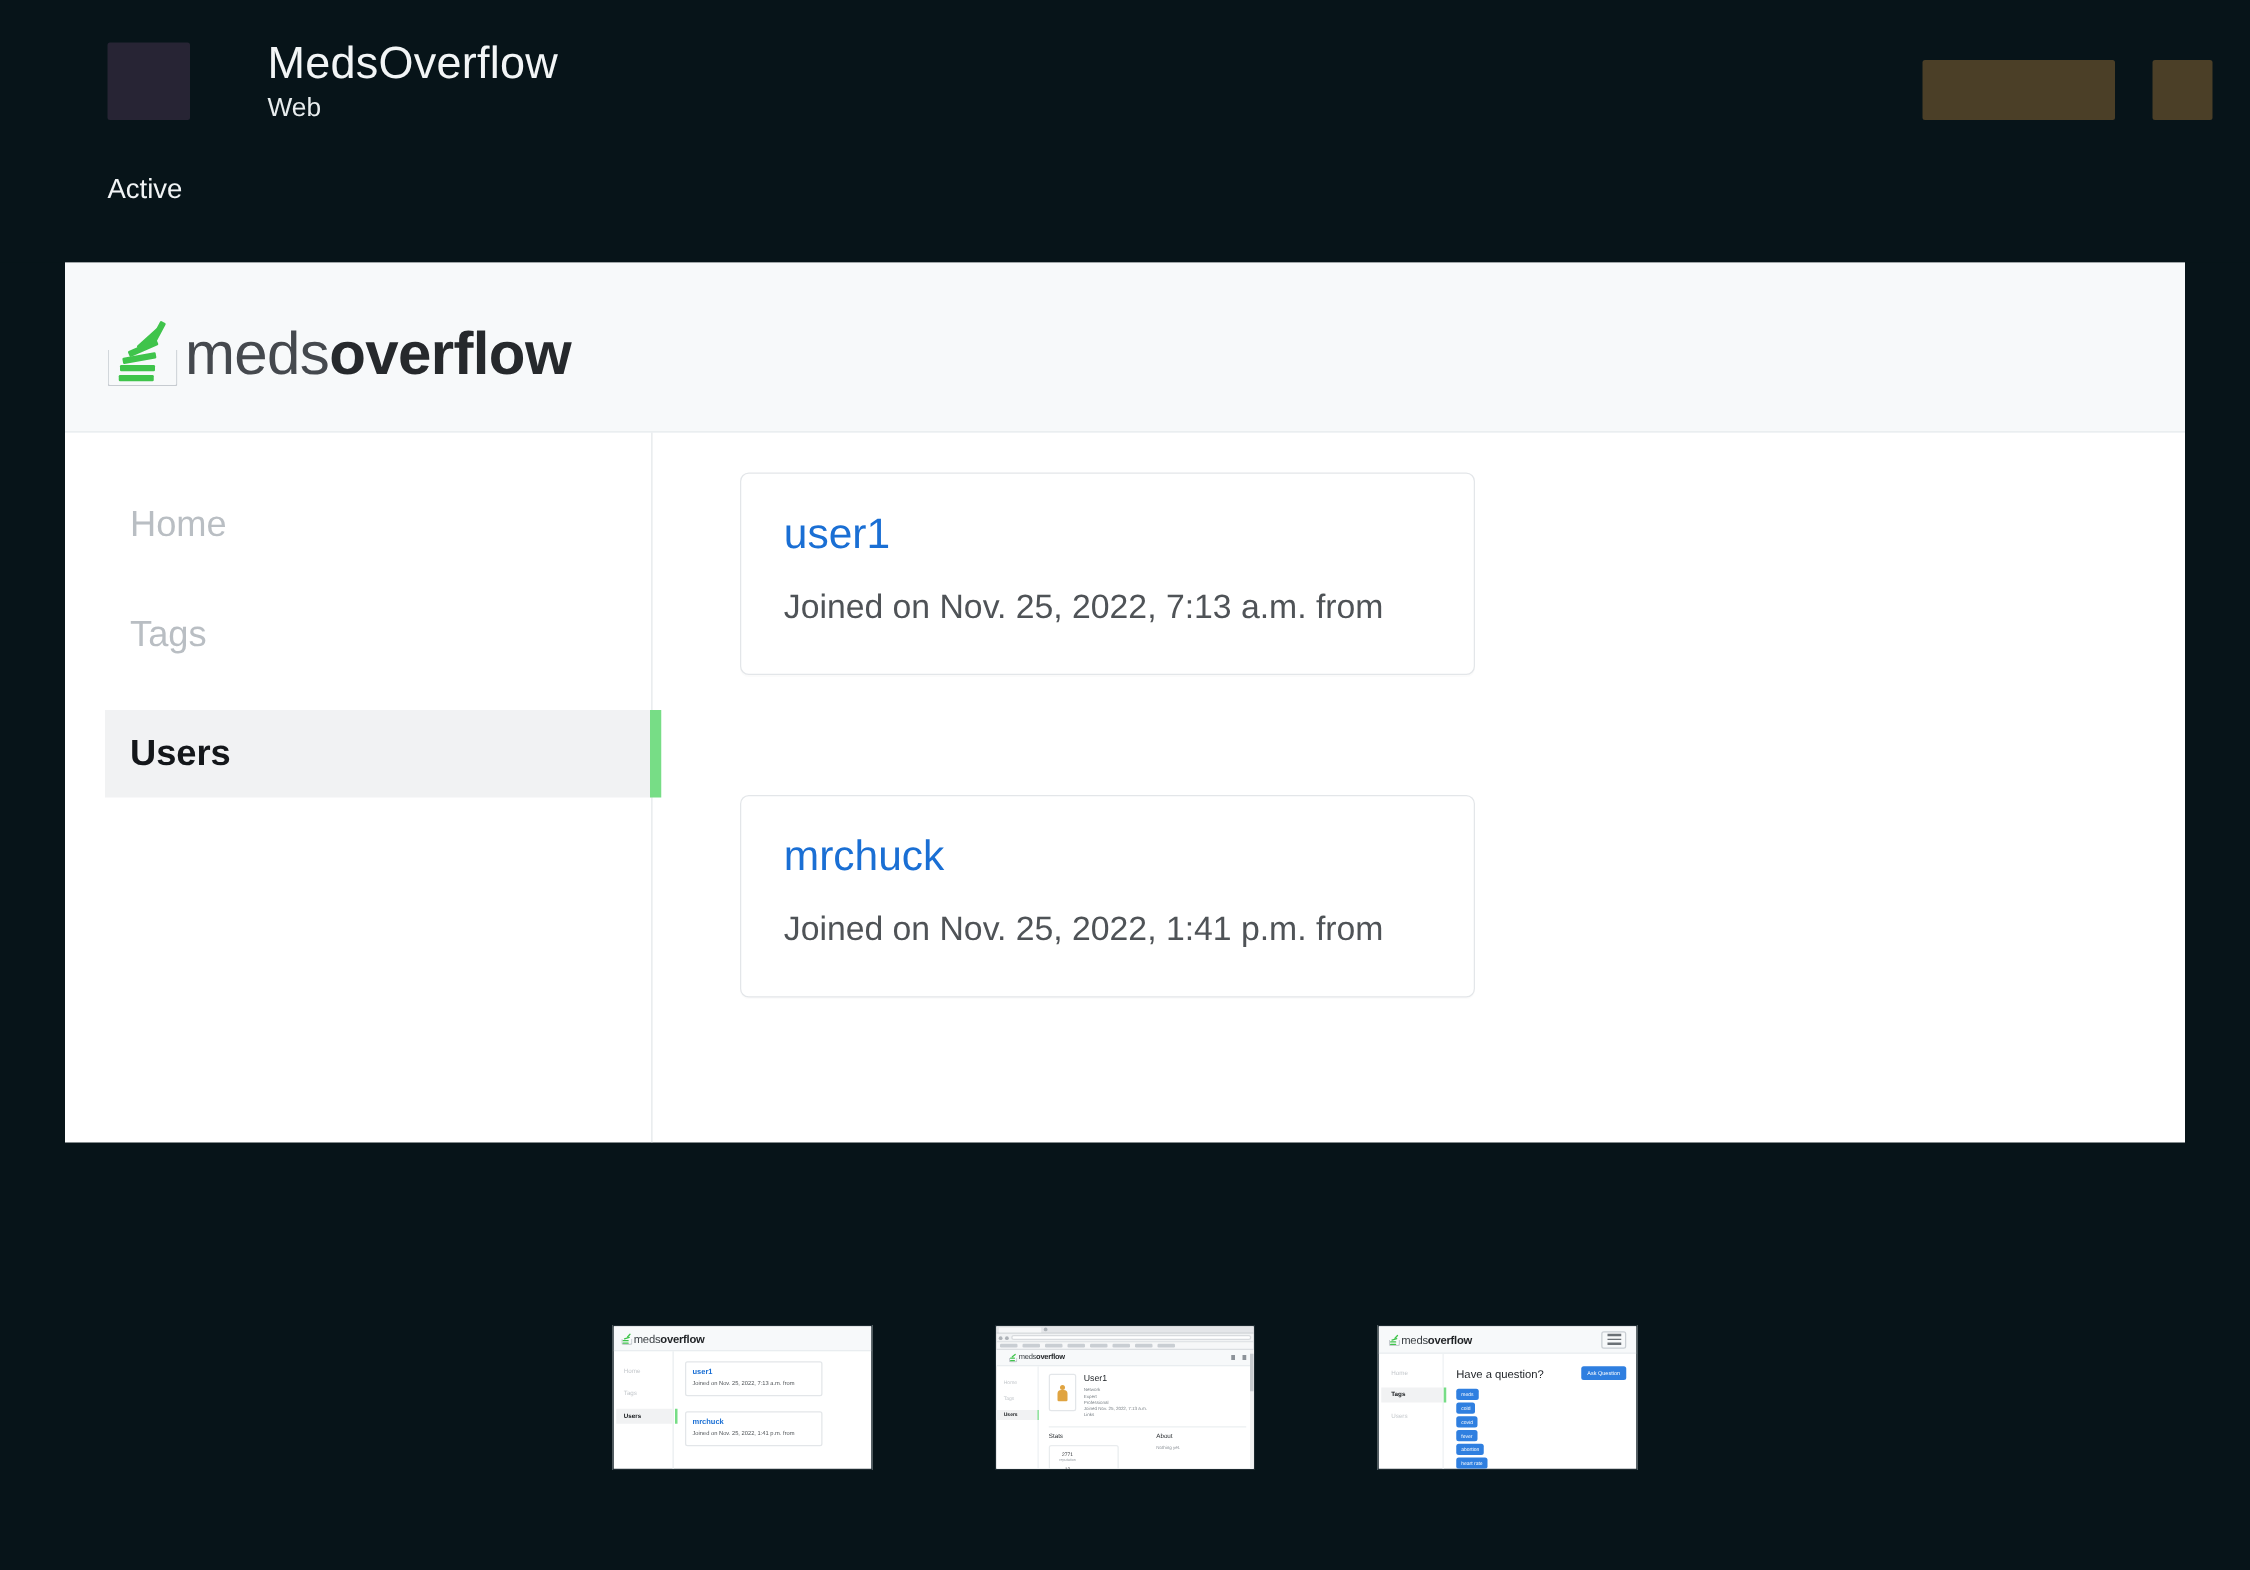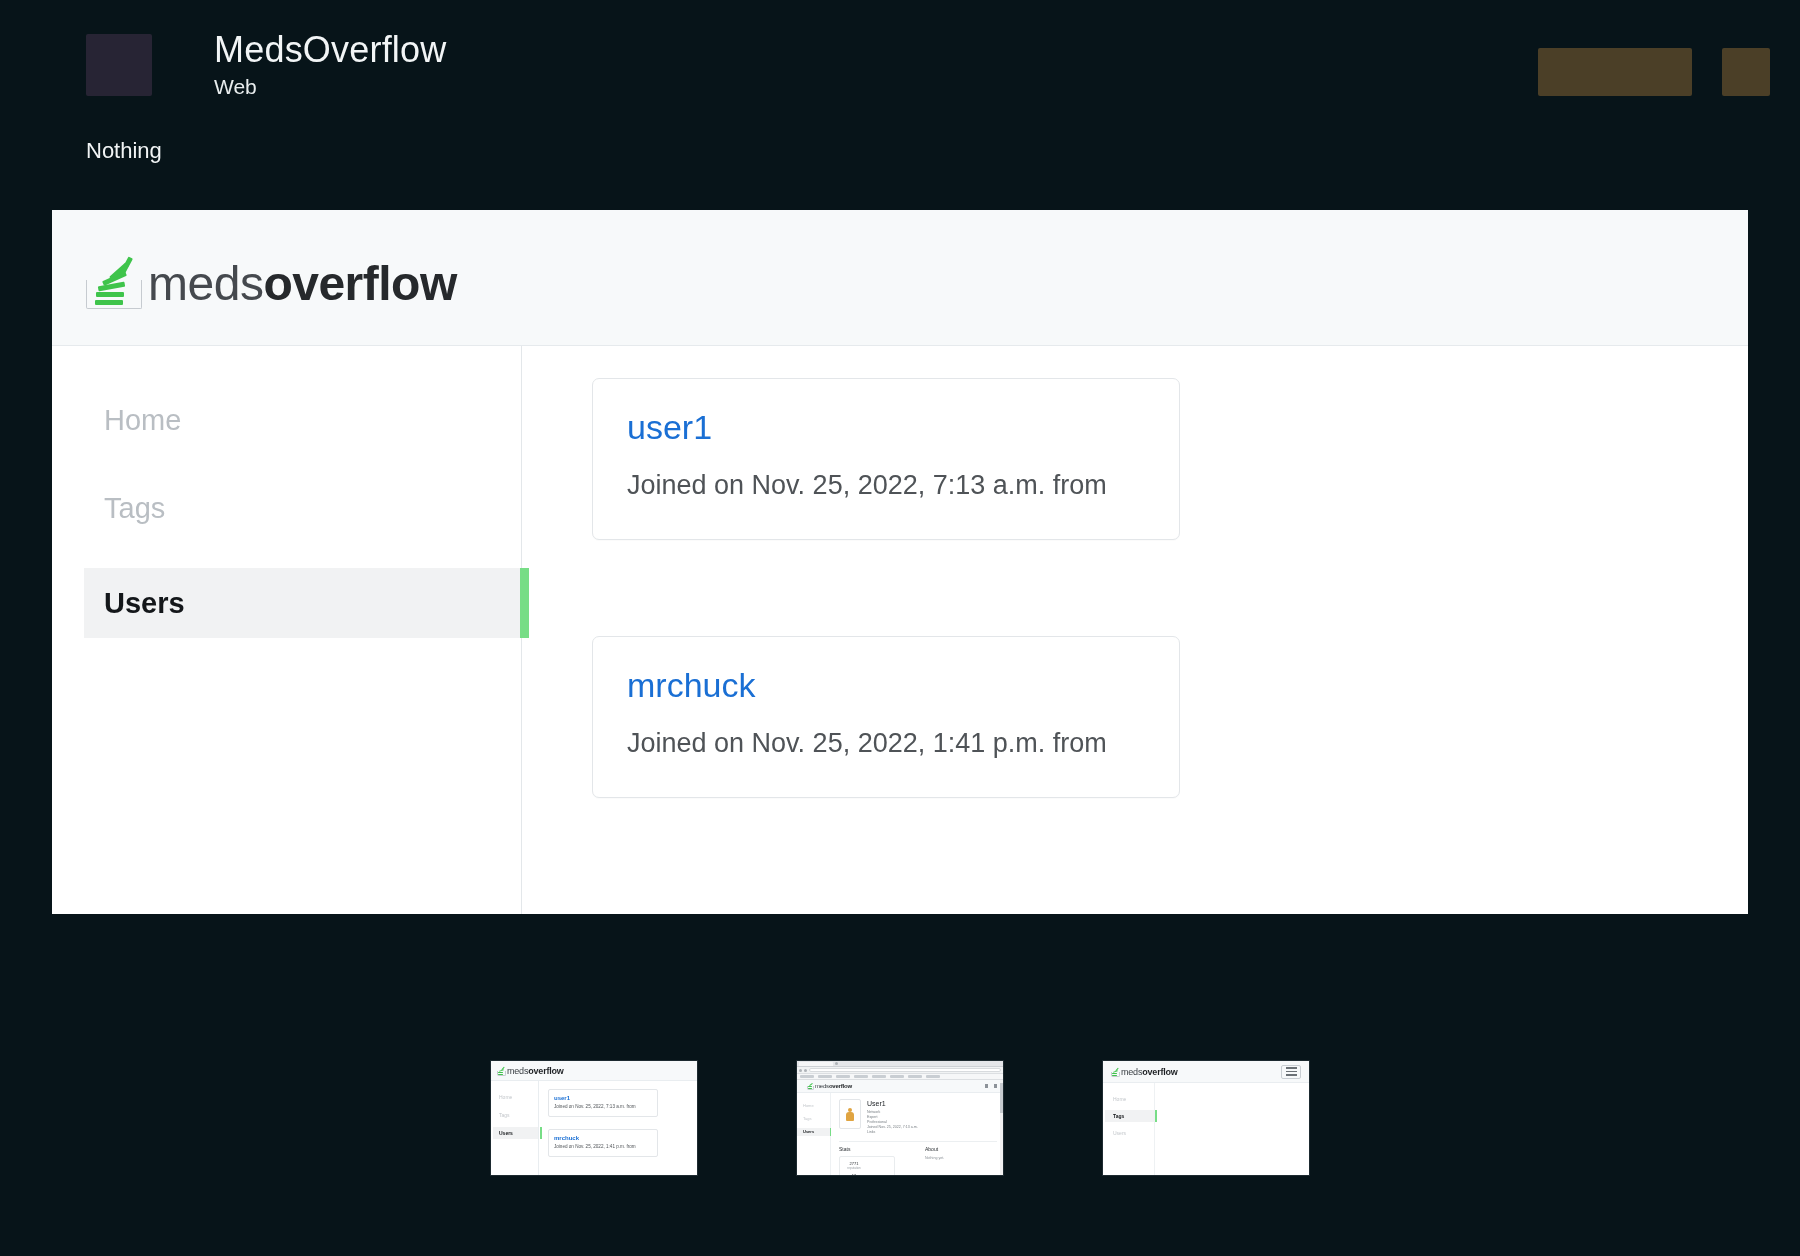--- a/index.html
+++ b/index.html
@@ -195,21 +195,21 @@
 <div class="app-chrome">
 
   <div class="app-head">
     <div class="app-thumb"></div>
     <div class="app-titles">
       <div class="app-title">MedsOverflow</div>
       <div class="app-subtitle">Web</div>
     </div>
   </div>
 
-  <div class="app-status">Nothing</div>
+  <div class="app-status">Active</div>
 
   <div class="chrome-actions">
     <div class="redacted-wide"></div>
     <div class="redacted-small"></div>
   </div>
 </div>
 
 <div class="webpage">
 
   <div class="site-header">
@@ -394,16 +394,30 @@
           <span></span>
           <span></span>
       </div>
     </div>
     <div class="t3-body">
       <div class="t3-side">
         <div class="t3-nav">Home</div>
         <div class="t3-nav active"><span>Tags</span><i></i></div>
         <div class="t3-nav">Users</div>
       </div>
+      <div class="t3-main">
+        <div class="t3-toprow">
+          <div class="t3-q">Have a question?</div>
+          <div class="t3-ask">Ask Question</div>
+        </div>
+        <div class="t3-tags">
+          <div class="t3-tag">meds</div>
+          <div class="t3-tag">cold</div>
+          <div class="t3-tag">covid</div>
+          <div class="t3-tag">fever</div>
+          <div class="t3-tag">abortion</div>
+          <div class="t3-tag">heart rate</div>
+        </div>
+      </div>
     </div>
   </div>
 
 </div>
 
 </body></html>

